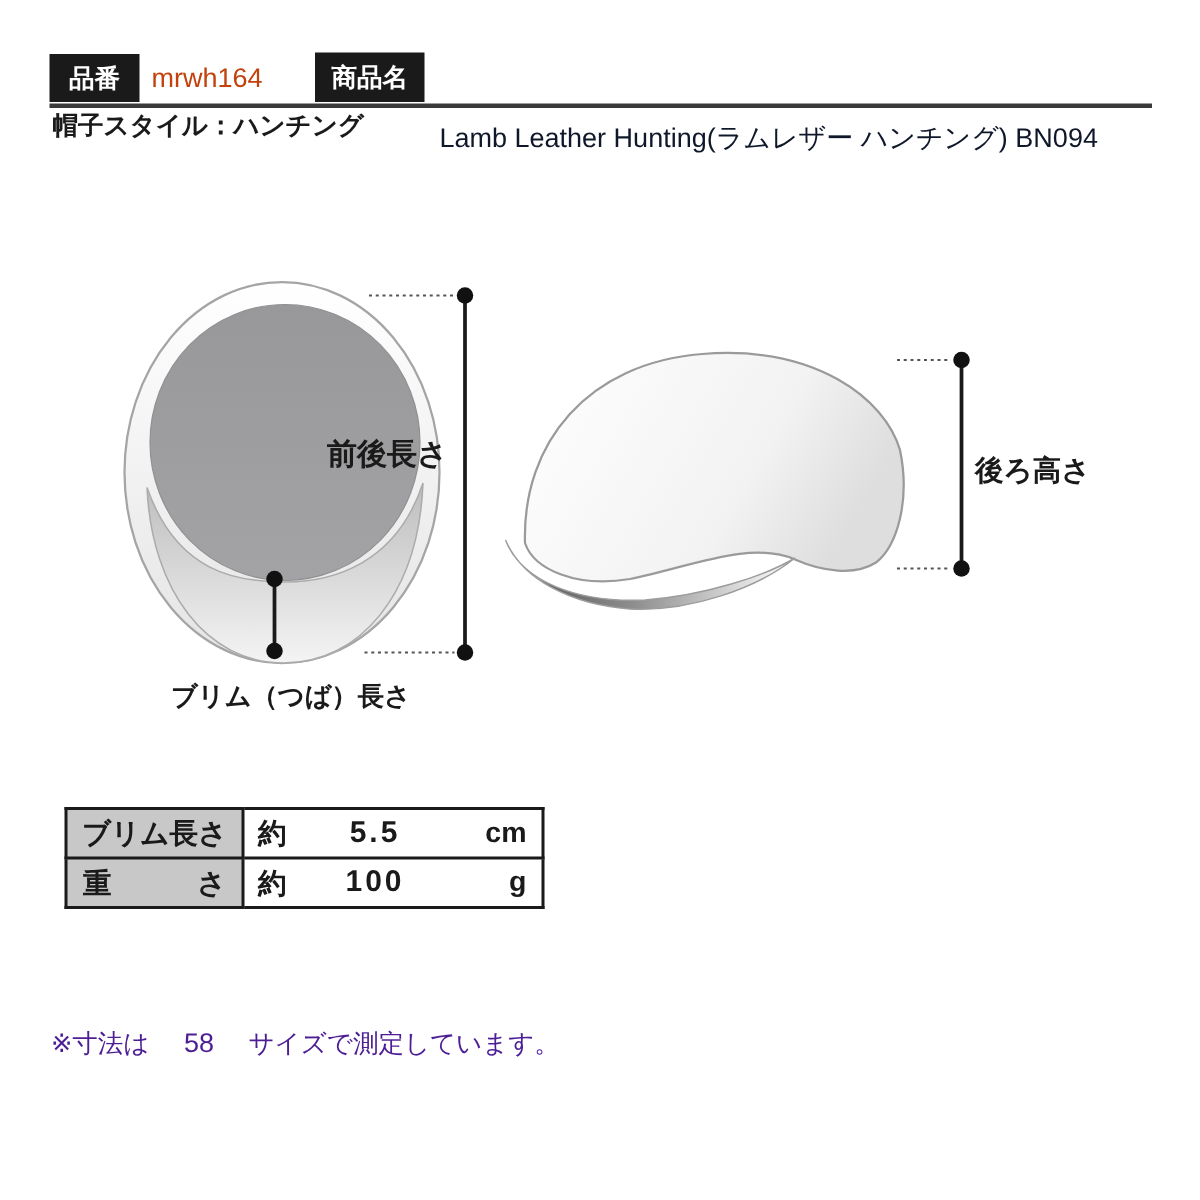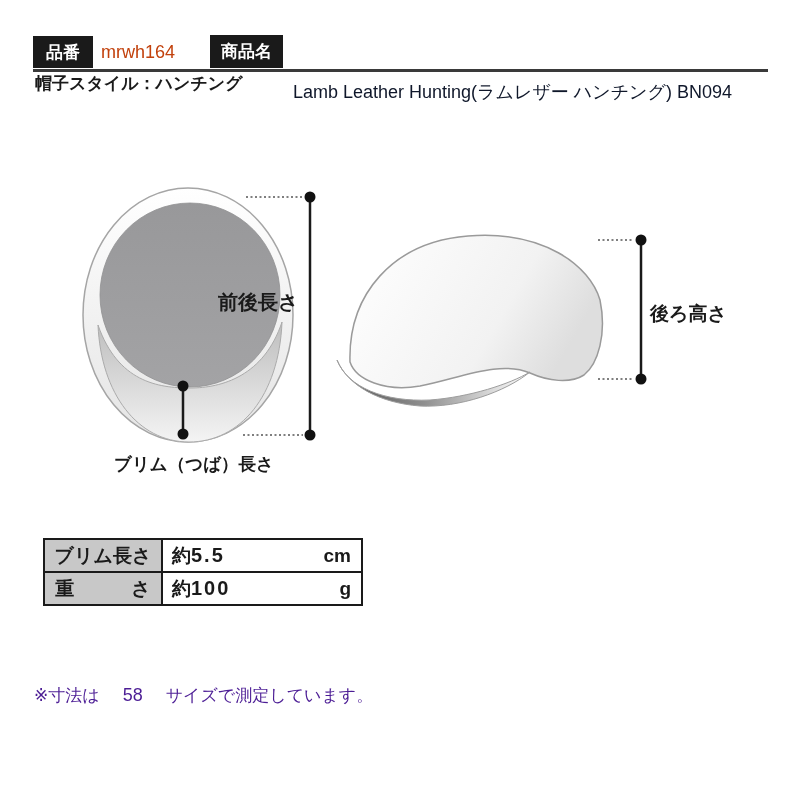--- a/index.html
+++ b/index.html
@@ -21,21 +21,21 @@
   #diagram text{font-family:"Liberation Sans","DejaVu Sans",sans-serif;fill:#1a1a1a;font-weight:600;}
 
   
   #spec-table{position:absolute;left:43px;top:538px;border-collapse:collapse;}
   #spec-table th,#spec-table td{border:2.5px solid #1a1a1a;padding:0;}
   #spec-table th{width:116px;height:31px;background:#c8c8c8;font-size:19px;font-weight:600;
                  text-align:center;white-space:pre;color:#1a1a1a;}
   #spec-table td{width:198px;height:31px;background:#fff;}
   .cellflex{display:flex;align-items:center;width:198px;}
   .cellflex .pre{padding-left:9px;font-size:19px;font-weight:600;}
-  .cellflex .num{flex:1;text-align:left;font-size:20px;font-weight:600;letter-spacing:2px;}
+  .cellflex .num{flex:1;text-align:center;font-size:20px;font-weight:600;letter-spacing:2px;}
   .cellflex .unit{width:42px;text-align:right;padding-right:10px;font-size:19px;font-weight:600;}
 
   
   #fit-panel{position:absolute;left:378px;top:539px;width:386px;height:56px;
              border:2px solid #1a1a1a;box-sizing:border-box;display:flex;background:#fff;}
   #fit-label{width:112px;background:#c8c8c8;border-right:2px solid #1a1a1a;display:flex;
              align-items:center;justify-content:center;font-size:19px;font-weight:600;white-space:pre;}
   #fit-body{flex:1;position:relative;}
   #fit-left{position:absolute;left:23px;top:7px;font-size:15.5px;font-weight:600;}
   #fit-right{position:absolute;right:17px;top:7px;font-size:15.5px;font-weight:600;}

